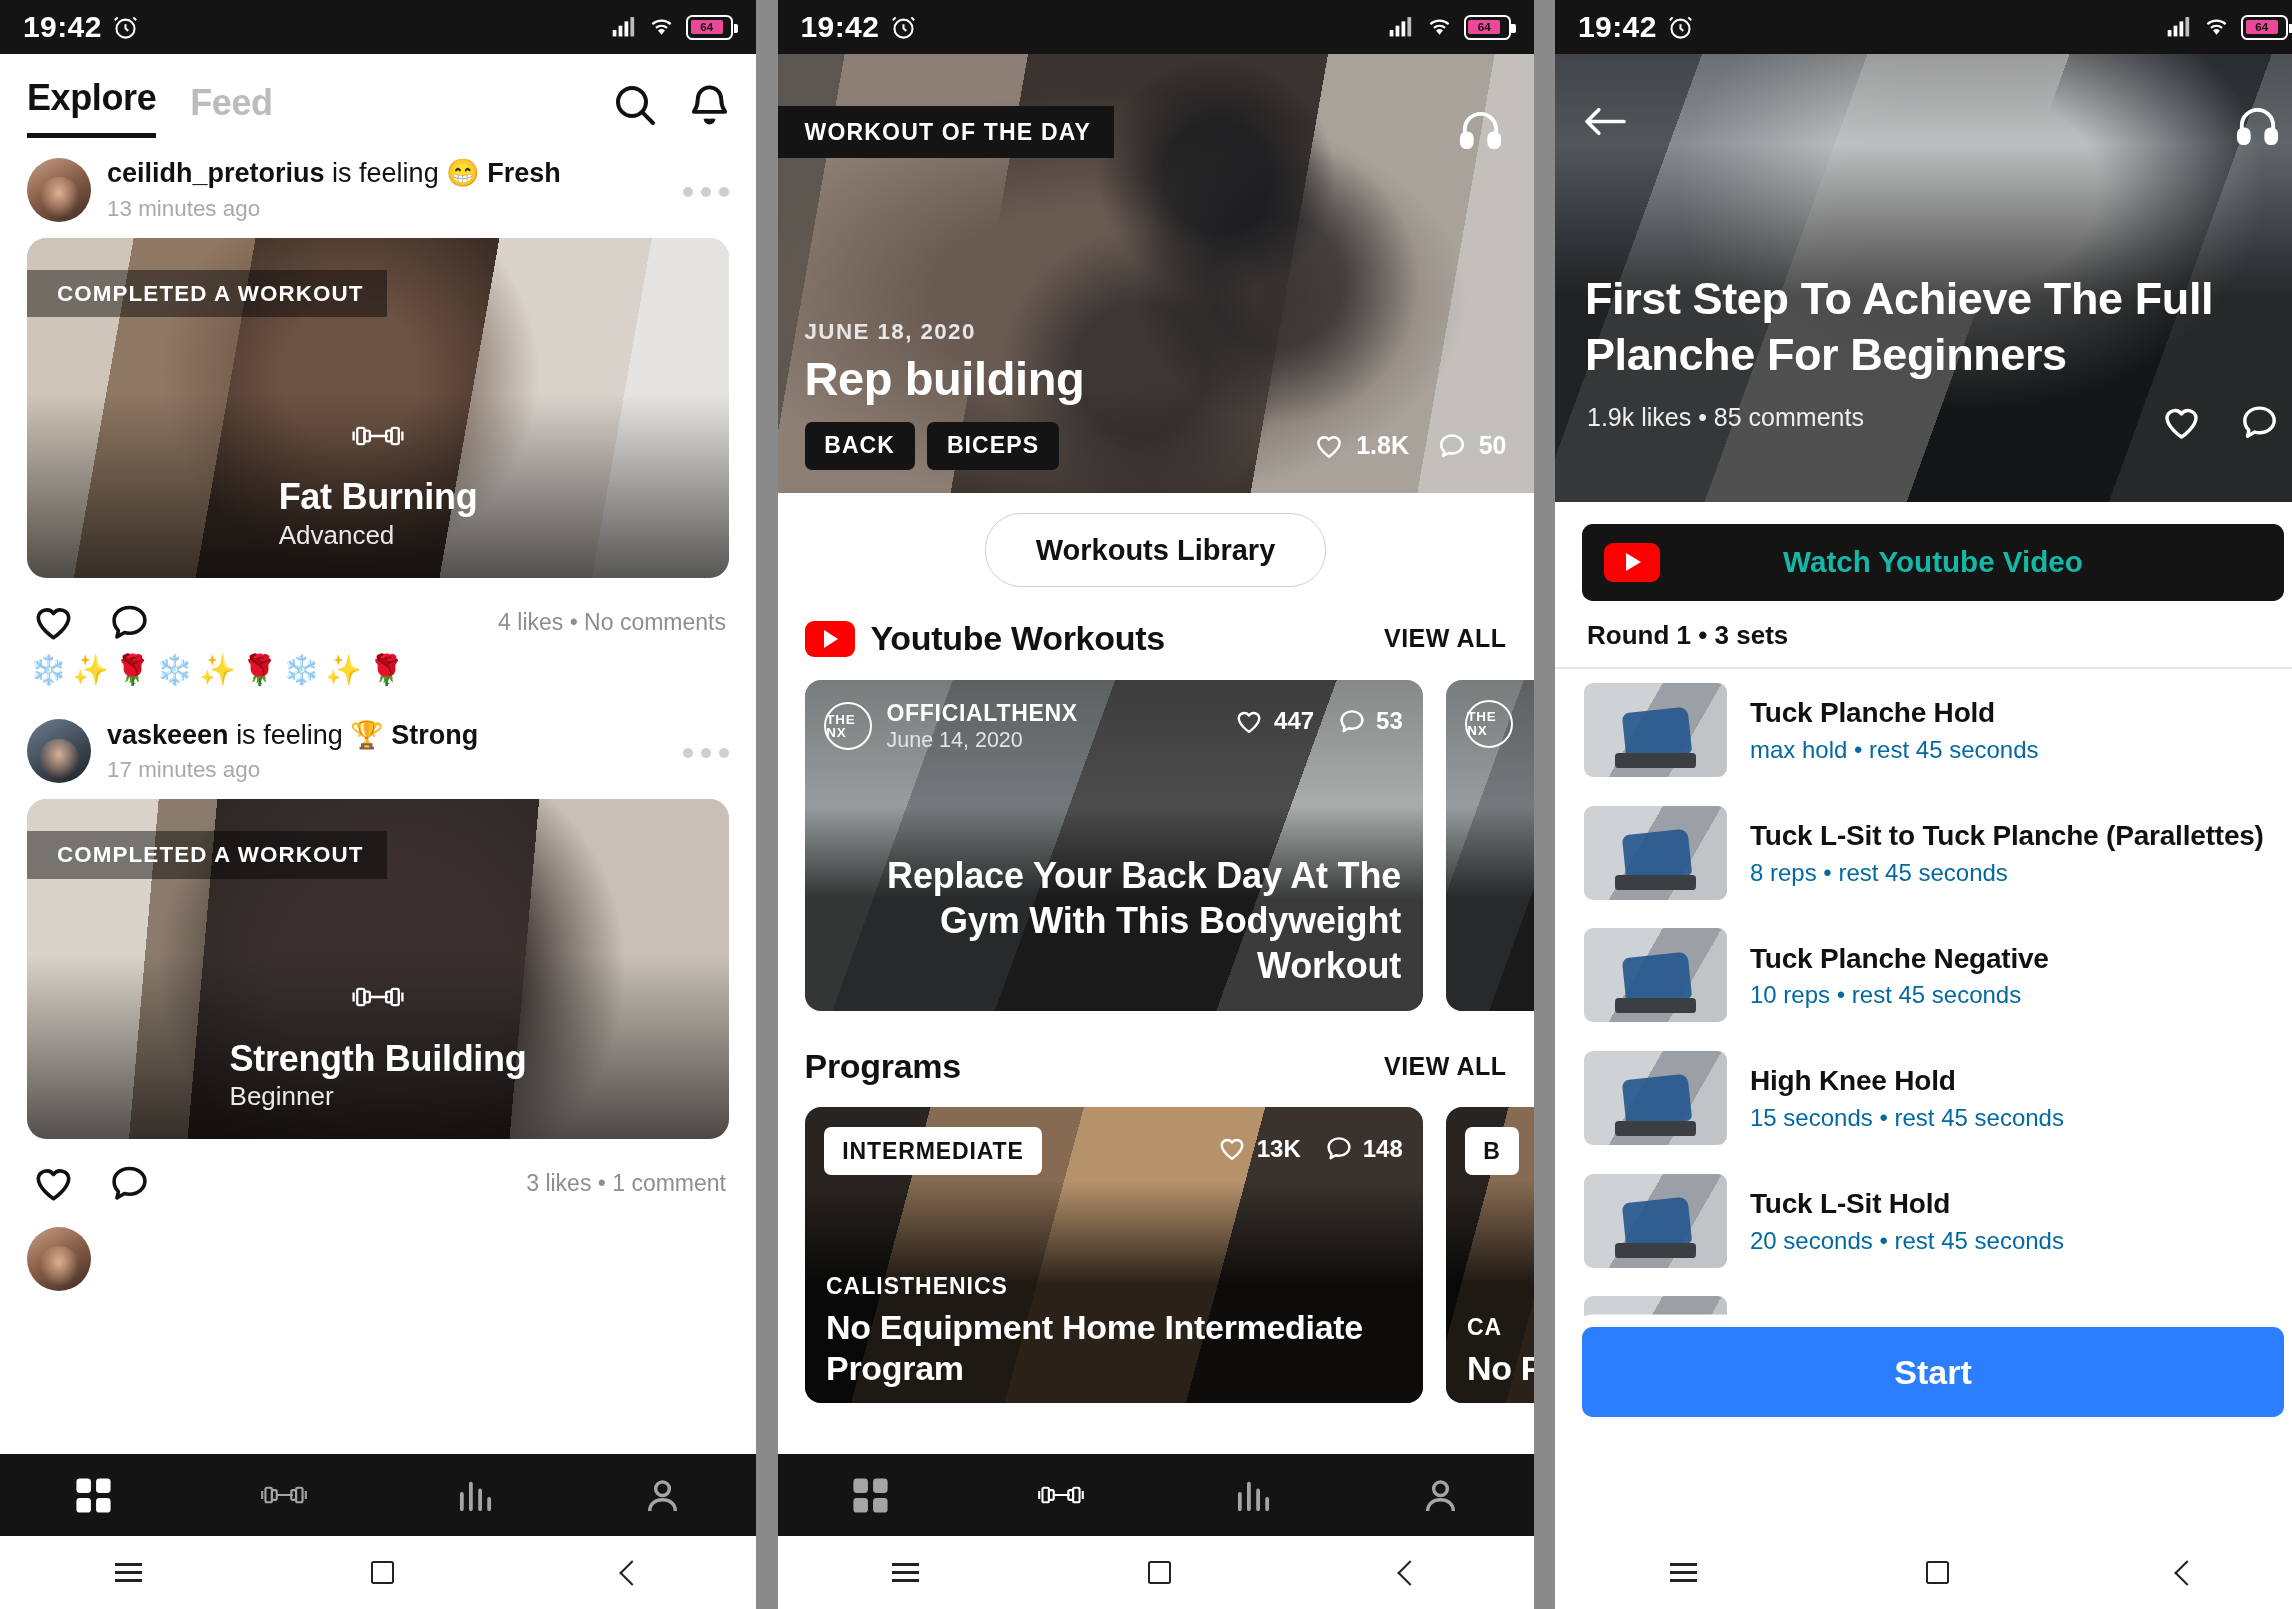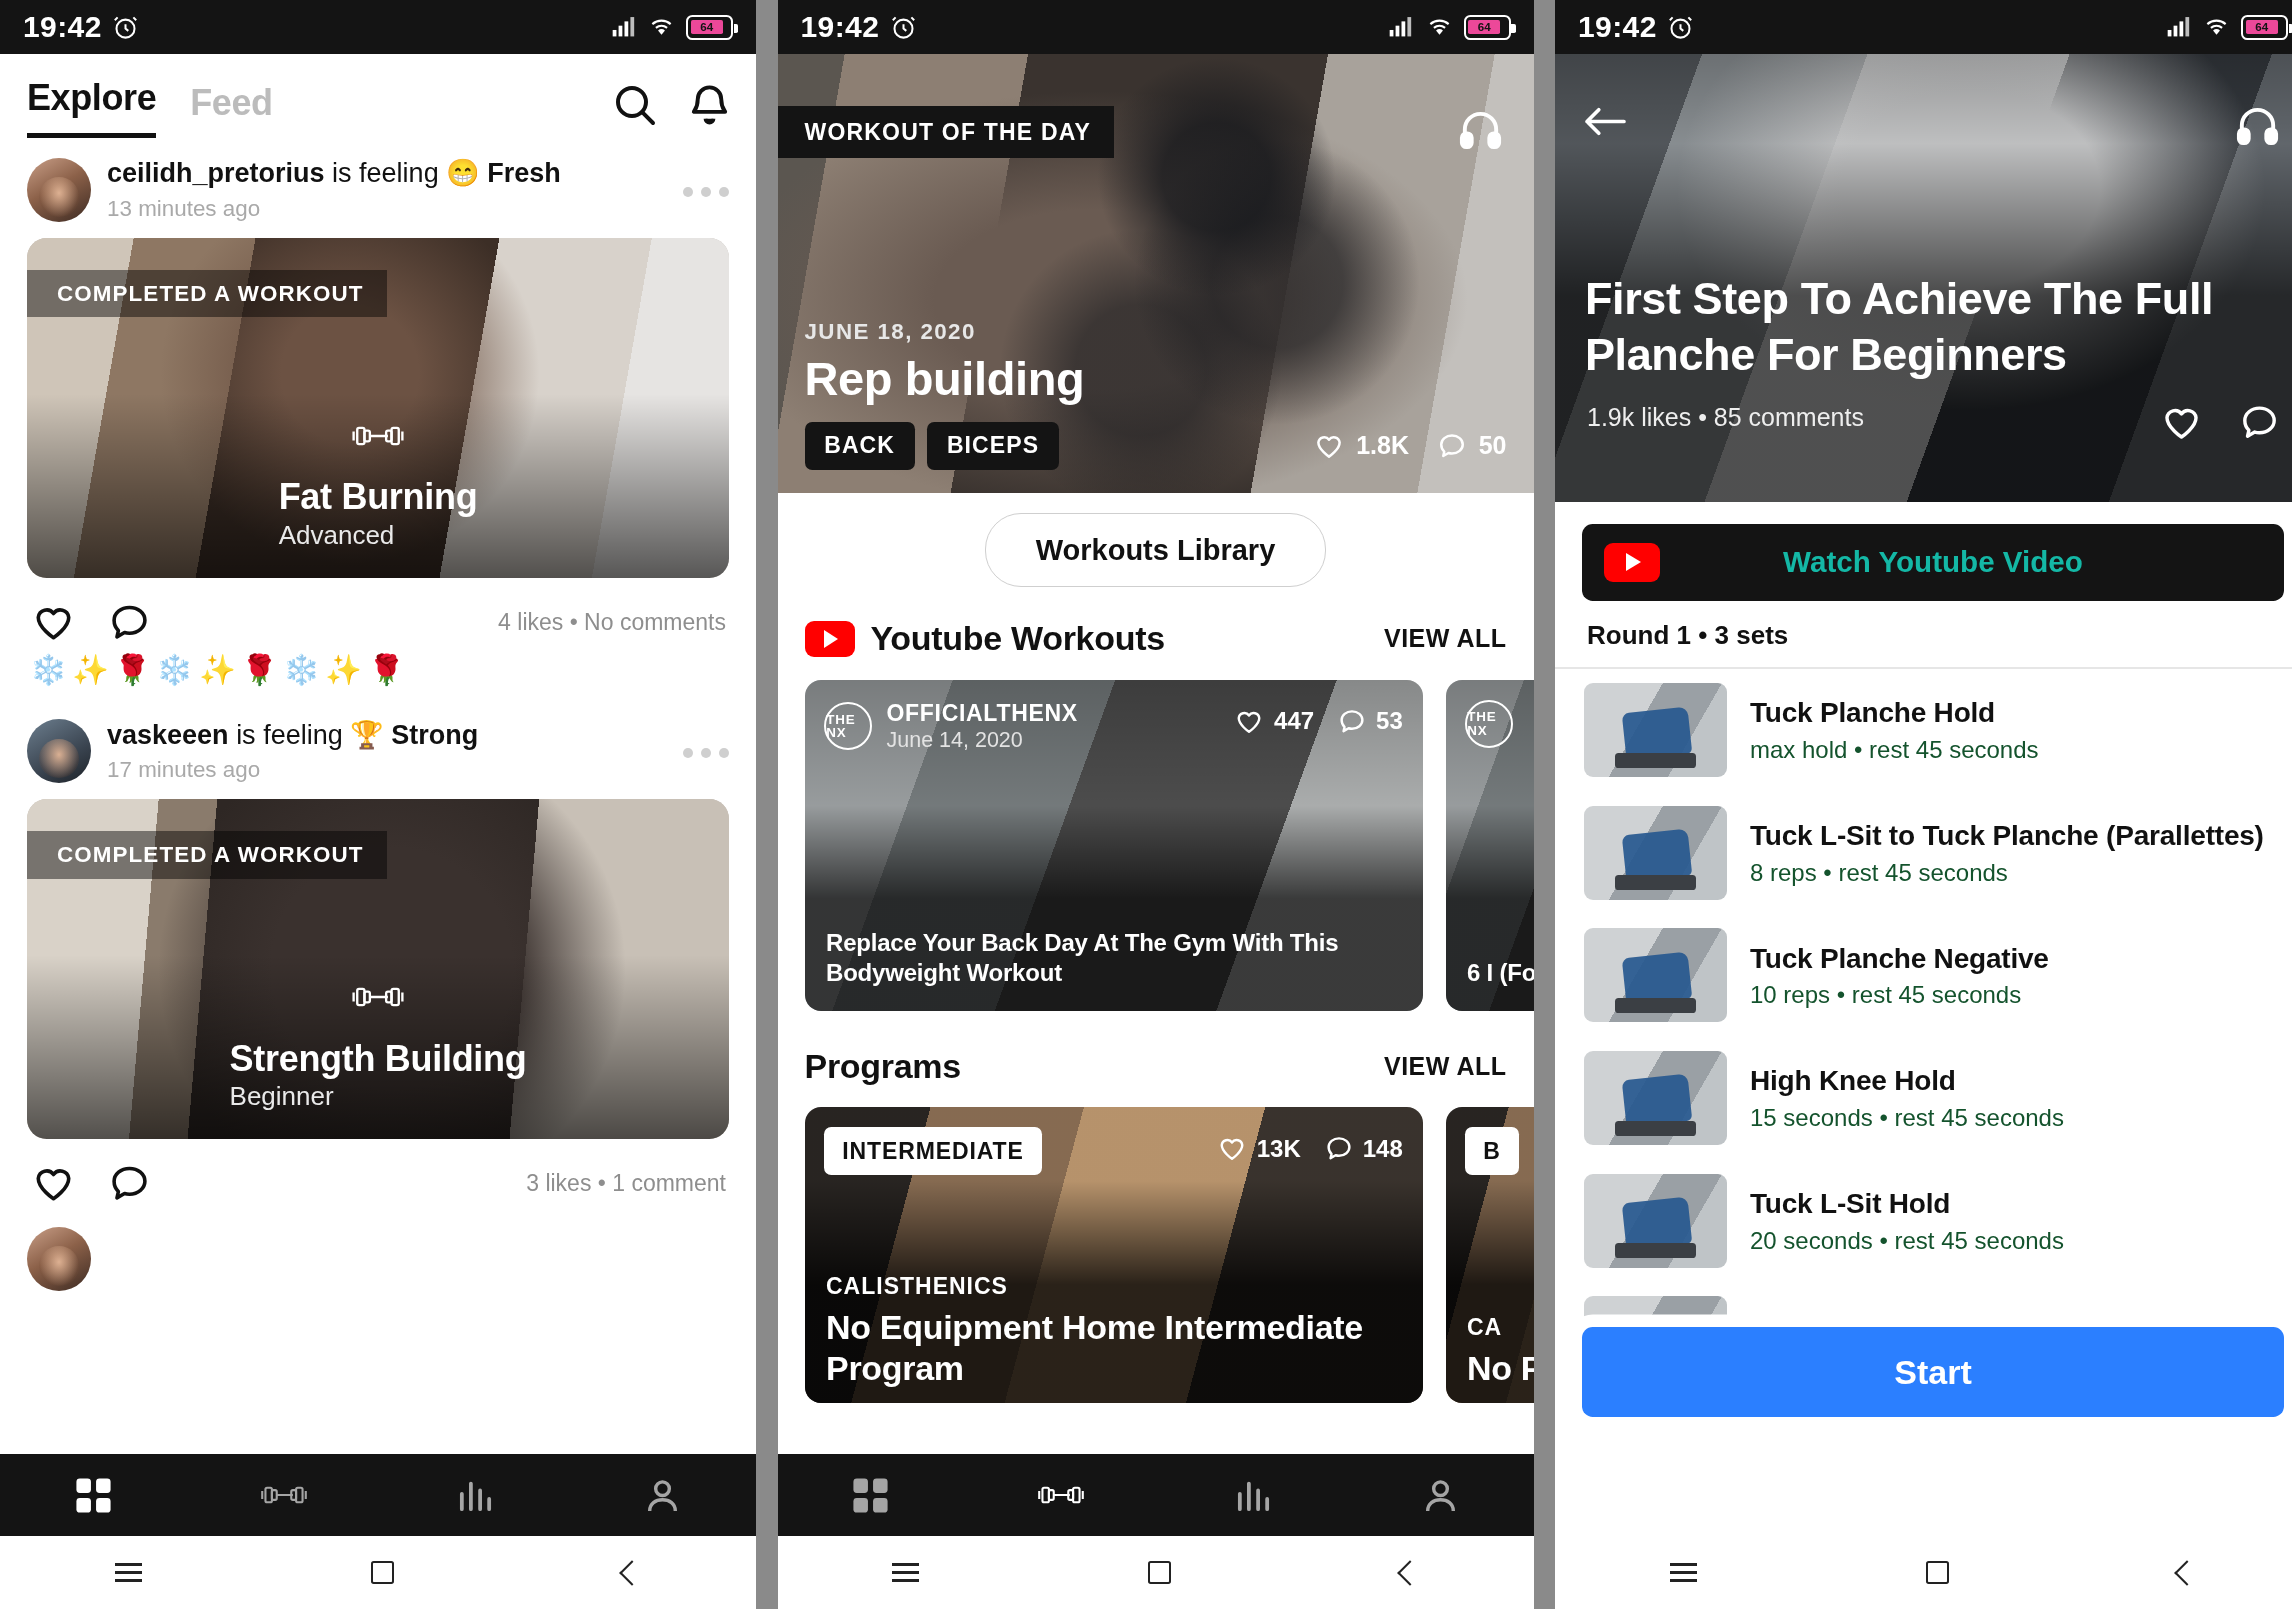--- a/index.html
+++ b/index.html
@@ -204,21 +204,21 @@
   .vcard .shade { position:absolute; inset:0; background: linear-gradient(to top, rgba(0,0,0,.72) 0 34%, rgba(0,0,0,.18) 62%, rgba(0,0,0,.35) 100%); }
   .vc-top { position: absolute; left: 19.7px; top: 19.7px; display: flex; align-items: center; gap: 14.3px; color:#fff;}
   .logo-circle { width: 48px; height: 48px; border-radius: 50%; border: 2.7px solid #fff;
     display:flex; align-items:center; justify-content:center; font-size: 13.4px; font-weight:bold; line-height: 1;
     flex-direction: column; letter-spacing: 0.9px;}
   .vc-chan { font-size: 23px; font-weight: bold; letter-spacing: 0.7px;}
   .vc-date { font-size: 21.5px; color: #e3e3e3; margin-top: 1.8px;}
   .vc-stats { position: absolute; right: 19.7px; top: 27px; display:flex; gap: 23px; color:#fff; font-size: 24px; font-weight: bold;}
   .vc-stats span { display:flex; align-items:center; gap: 9px;}
   .vc-title { position:absolute; left: 21.5px; right: 21.5px; bottom: 23px; color:#fff;
-    font-size: 24px; font-weight: bold; line-height: 1.25; letter-spacing: -0.2px;}
+    font-size: 36px; font-weight: bold; line-height: 1.25; letter-spacing: -0.2px; text-align: right;}
   .vcard.partial { flex: 0 0 269px; }
 
   .pcard {
     flex: 0 0 618px; height: 296px; border-radius: 16px; overflow: hidden; position: relative;
     background: linear-gradient(105deg,#2a2623 0 18%, #8d7055 18% 40%, #c09a71 40% 66%, #3c352f 66% 100%);
   }
   .pcard .shade { position:absolute; inset:0; background: linear-gradient(to top, rgba(0,0,0,.78) 0 40%, rgba(0,0,0,.05) 75%); }
   .pc-badge { position:absolute; left: 19.7px; top: 19.7px; background: #fff; color:#111;
     font-size: 23px; font-weight: bold; letter-spacing: 0.9px; padding: 10.7px 18px; border-radius: 7.2px;}
   .pc-stats { position:absolute; right: 19.7px; top: 27px; display:flex; gap: 23px; color:#fff; font-size: 24px; font-weight:bold;}
@@ -254,21 +254,21 @@
   .divider { height: 1.8px; background: #e6e6e6; margin: 0; }
 
   .ex-row { display: flex; align-items: center; gap: 23px; padding: 14.3px 29px; }
   .ex-thumb { flex: 0 0 143px; height: 94px; border-radius: 9px; overflow:hidden; position: relative;
     background: linear-gradient(120deg,#cfd2d4 0 40%, #9aa0a5 40% 70%, #bfc4c7 70% 100%);}
   .ex-thumb .fig { position:absolute; left: 28%; top: 28%; width: 46%; height: 50%;
     background: #27588f; border-radius: 7.2px 9px 5.4px 5.4px; transform: rotate(-6deg); opacity:.92;}
   .ex-thumb .fig2 { position:absolute; left: 22%; bottom: 10%; width: 56%; height: 16%; background: #3b3f44; border-radius: 3.6px;}
   .ex-txt { flex: 1; }
   .ex-name { font-size: 28px; font-weight: bold; color: #111; line-height: 1.2; letter-spacing: -0.2px;}
-  .ex-sub { font-size: 24px; color: #14532d; margin-top: 6.3px;}
+  .ex-sub { font-size: 24px; color: #0369a1; margin-top: 6.3px;}
 
   .start-btn {
     position: absolute; left: 27px; right: 27px; bottom: 192px;
     height: 90px; background: #2b7fff; border-radius: 10.7px;
     display: flex; align-items: center; justify-content: center;
     color: #fff; font-size: 34px; font-weight: bold;
     box-shadow: 0 0 0 12.5px rgba(255,255,255,1);
   }
 </style>
 </head>

